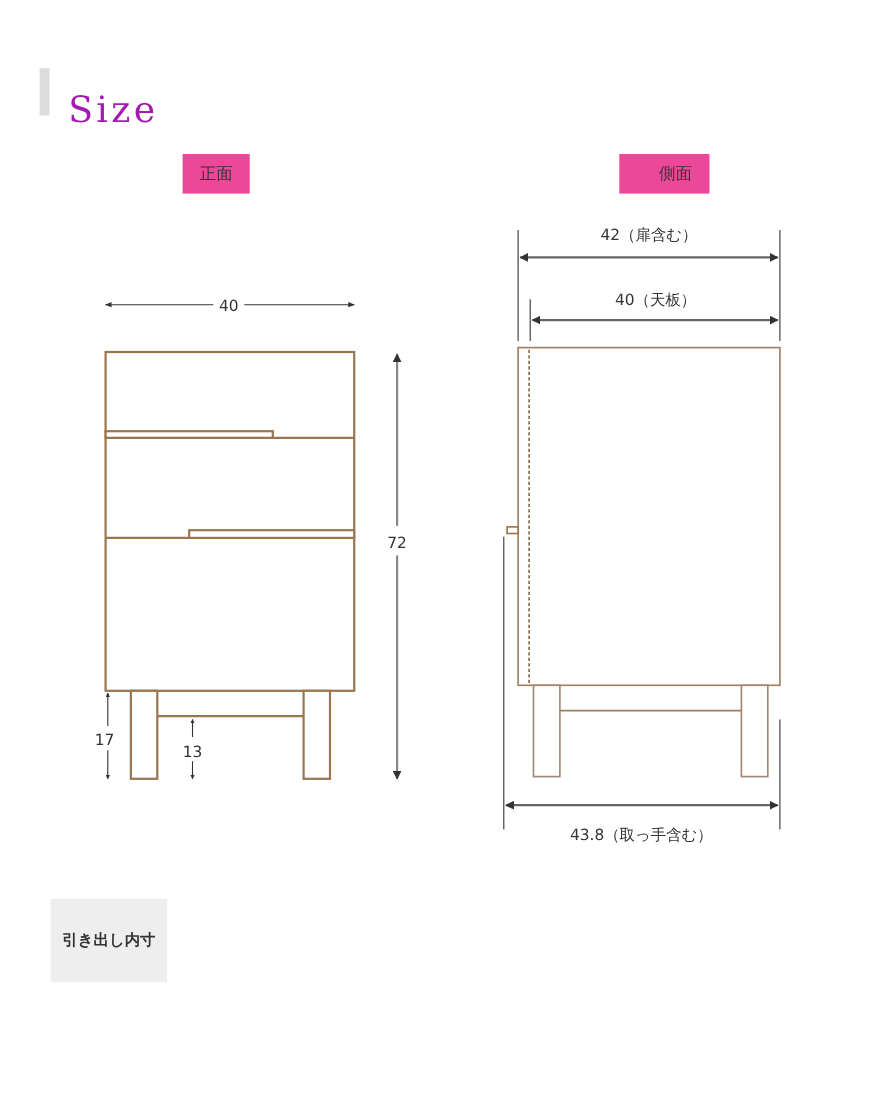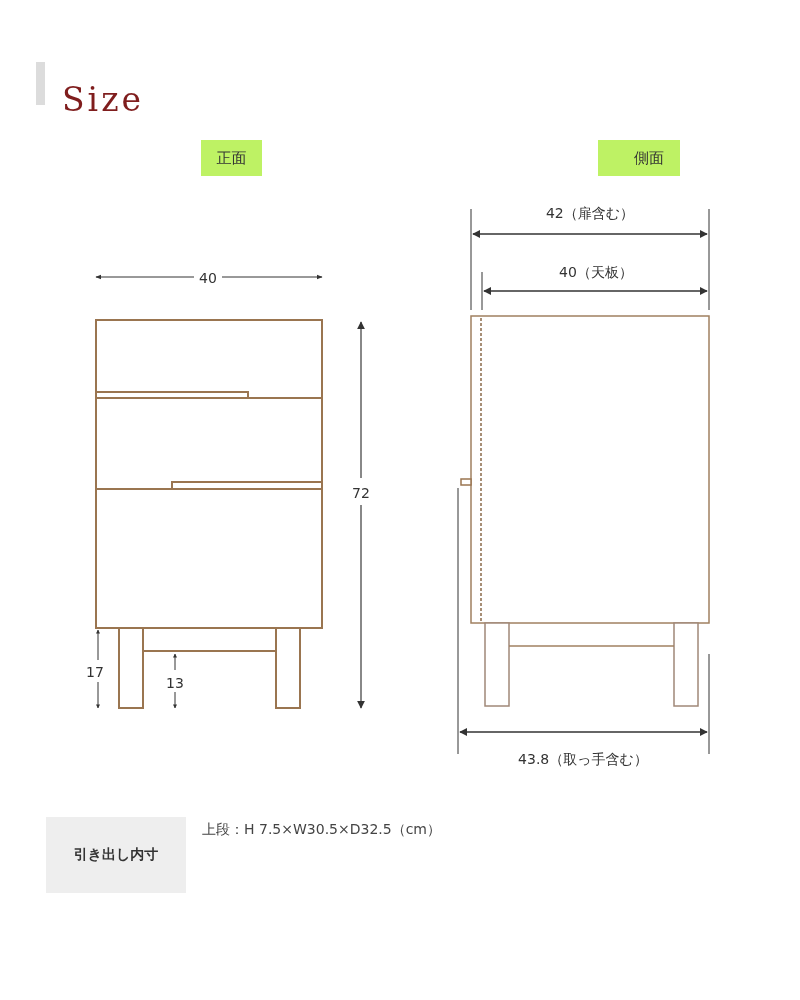--- a/index.html
+++ b/index.html
@@ -1,27 +1,27 @@
 <!DOCTYPE html>
 <html><head>
 <meta charset="utf-8">
 <style>
   html, body { margin: 0; padding: 0; background: #ffffff; }
   body { width: 800px; height: 1000px; position: relative; overflow: hidden;
          font-family: "DejaVu Sans", "Liberation Sans", sans-serif; color: #333; }
   .title-bar { position: absolute; left: 36px; top: 62px; width: 9px; height: 43px; background: #dcdcdc; }
   .title { position: absolute; left: 62px; top: 58px; font-family: "DejaVu Serif", "Liberation Serif", serif;
-           font-size: 33px; letter-spacing: 3px; color: #7f1d1d; font-weight: normal; }
-  .view-label { position: absolute; top: 140px; height: 36px; background: #bef264; font-size: 15px;
-                color: #333; display: flex; align-items: center; justify-content: center; margin-left: 35px; }
+           font-size: 33px; letter-spacing: 3px; color: #a21caf; font-weight: normal; }
+  .view-label { position: absolute; top: 140px; height: 36px; background: #ec4899; font-size: 15px;
+                color: #333; display: flex; align-items: center; justify-content: center; }
   .lbl-front { left: 166px; width: 61px; }
   .lbl-side { left: 563px; width: 62px; padding-left: 20px; }
   svg.drawing { position: absolute; left: 0; top: 0; }
   .dim-text { font-family: "DejaVu Sans", "Liberation Sans", sans-serif; font-size: 14px; fill: #333; }
-  .spec-box { position: absolute; left: 46px; top: 817px; width: 140px; height: 76px; background: #eeeeee;
+  .spec-box { position: absolute; left: 46px; top: 817px; width: 106px; height: 76px; background: #eeeeee;
               display: flex; align-items: center; justify-content: center; font-size: 14px; font-weight: bold; color: #333; }
   .spec-lines { position: absolute; left: 202px; top: 815px; font-size: 14px; color: #444; line-height: 28px; }
   .spec-line { white-space: nowrap; }
 </style>
 </head>
 <body>
 
 <div class="title-bar"></div>
 <h1 class="title">Size</h1>
 
@@ -105,14 +105,13 @@
     <line x1="709" y1="654" x2="709" y2="754" stroke="#333" stroke-width="1"></line>
     <g>
       <line x1="460" y1="732" x2="707" y2="732" stroke="#666" stroke-width="2" marker-start="url(#arrBig)" marker-end="url(#arrBig)"></line>
       <text x="583" y="764" text-anchor="middle" class="dim-text">43.8（取っ手含む）</text>
     </g>
   </g>
 </svg>
 
 <div class="spec-box">引き出し内寸</div>
 <div class="spec-lines">
-  <div class="spec-line">上段：H 7.5×W30.5×D32.5（cm）</div>
 </div>
 
 </body></html>

